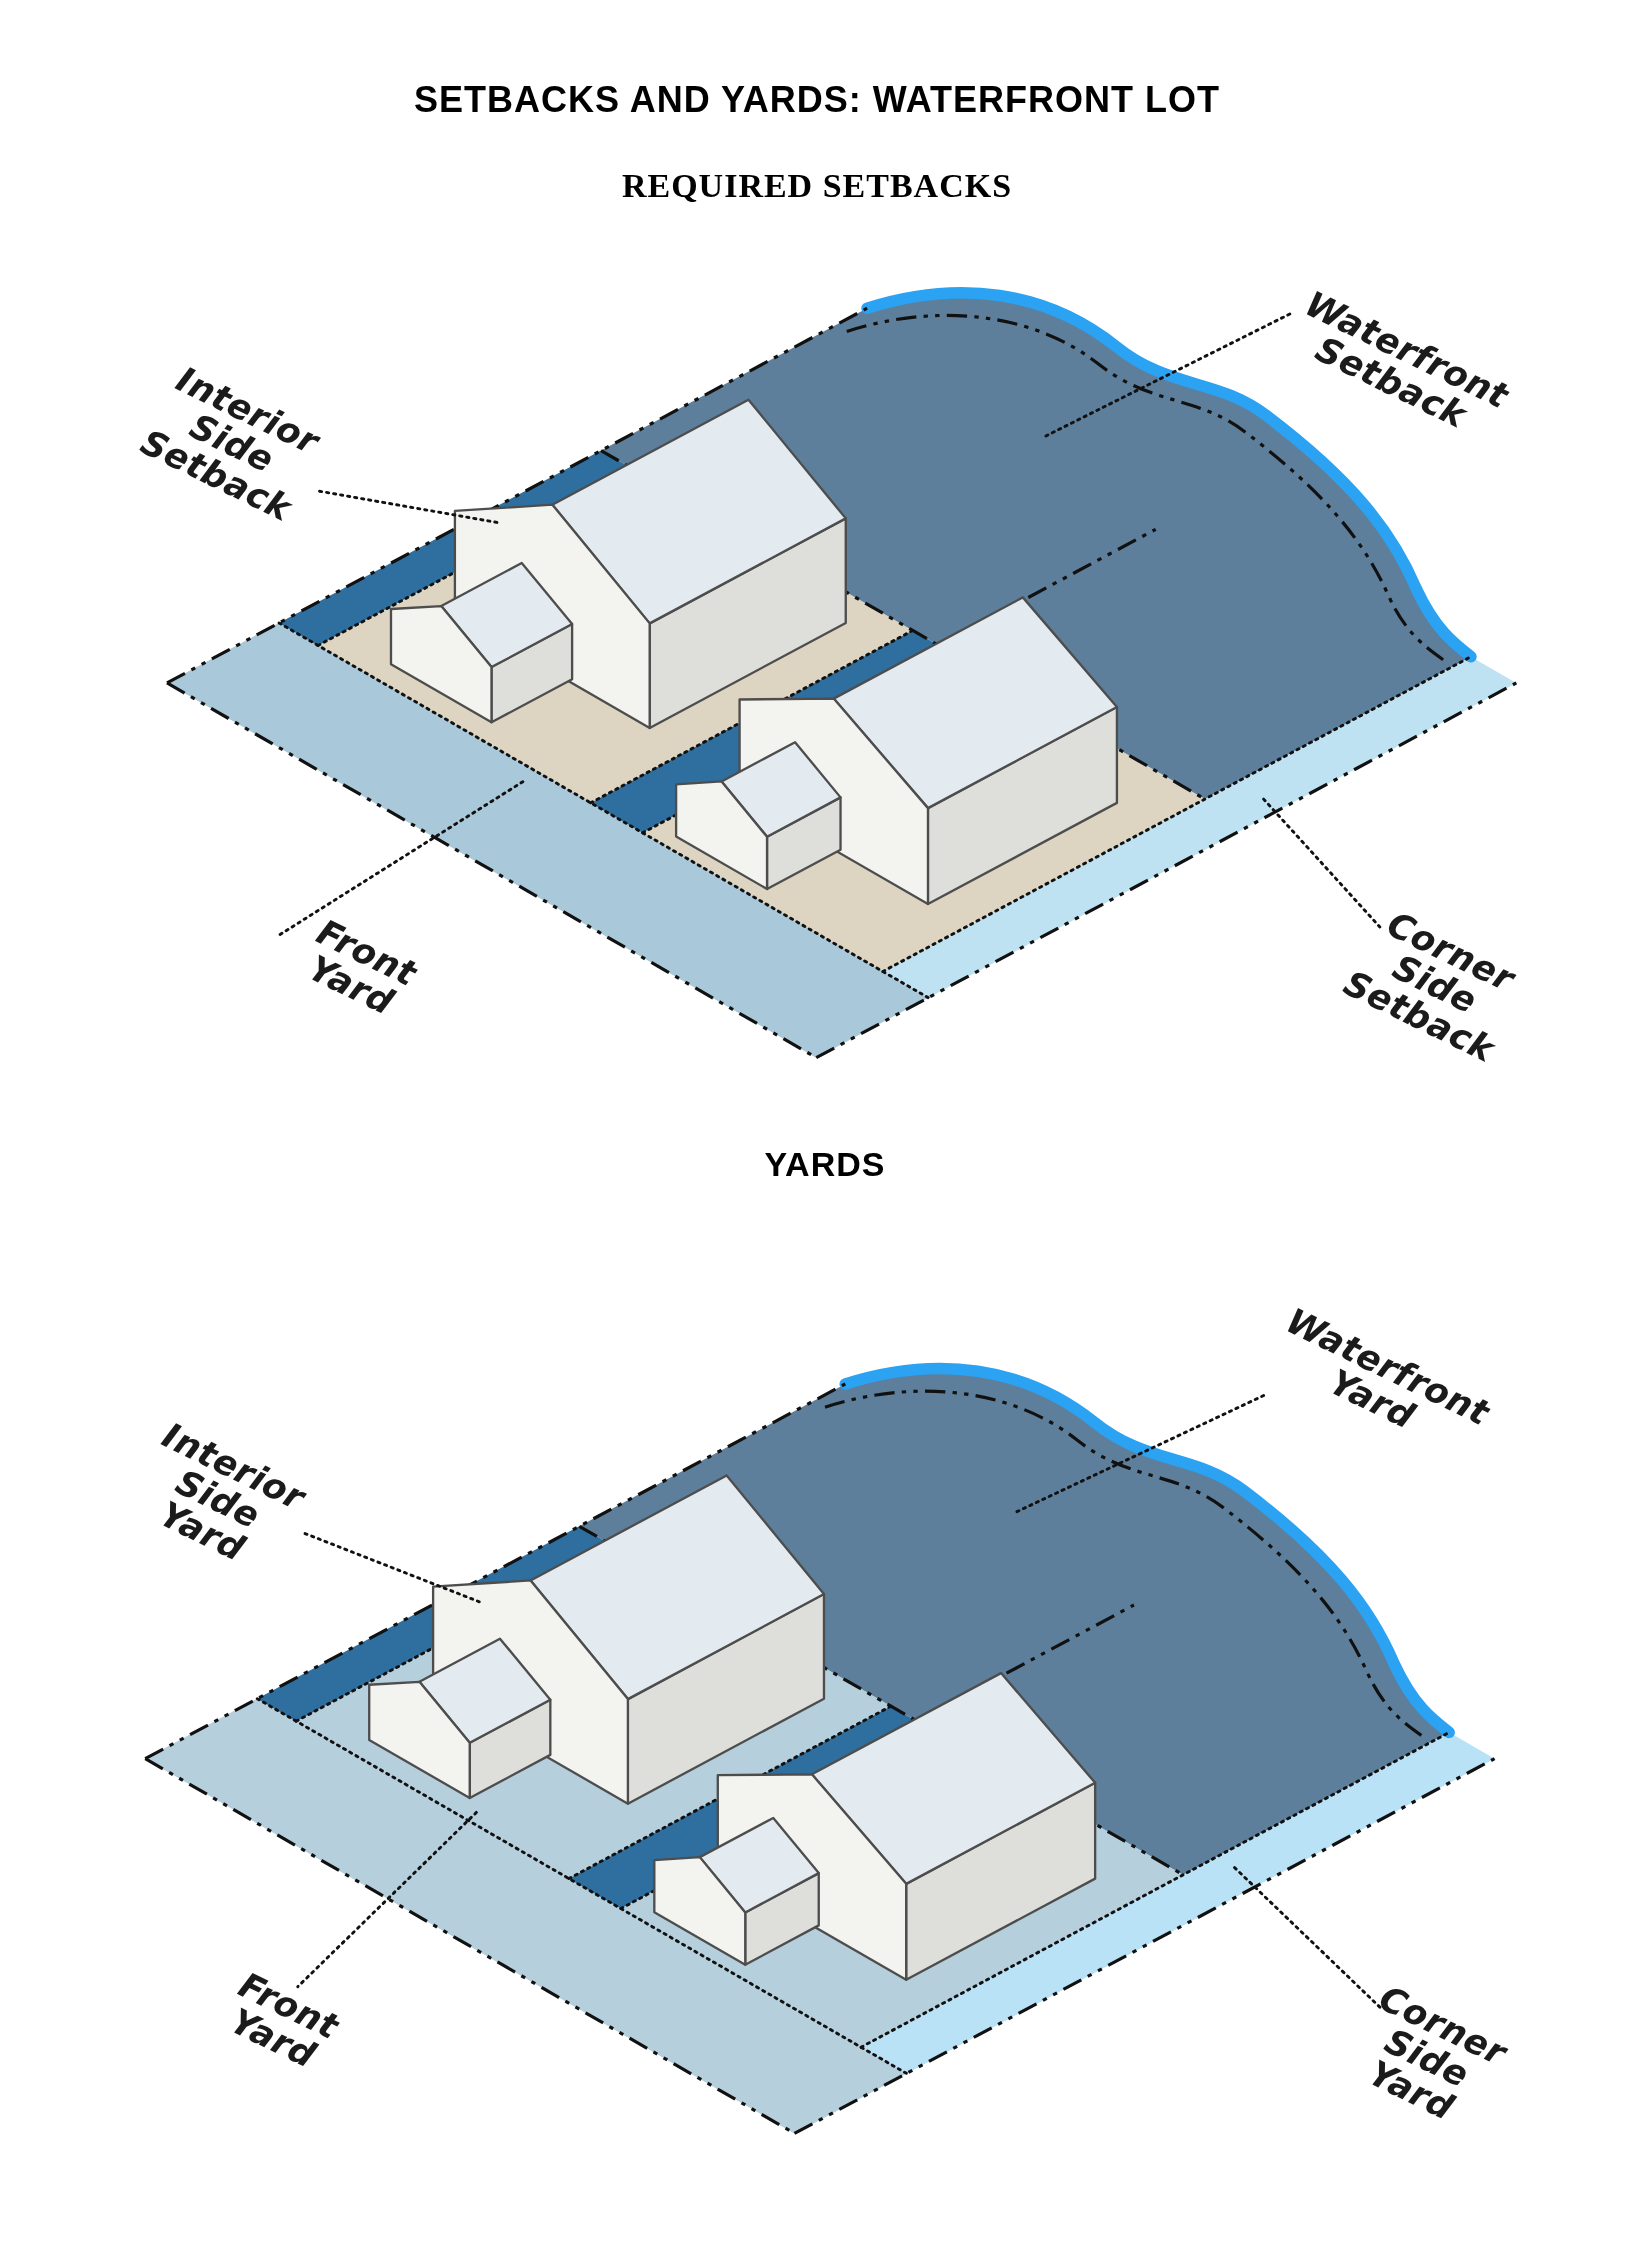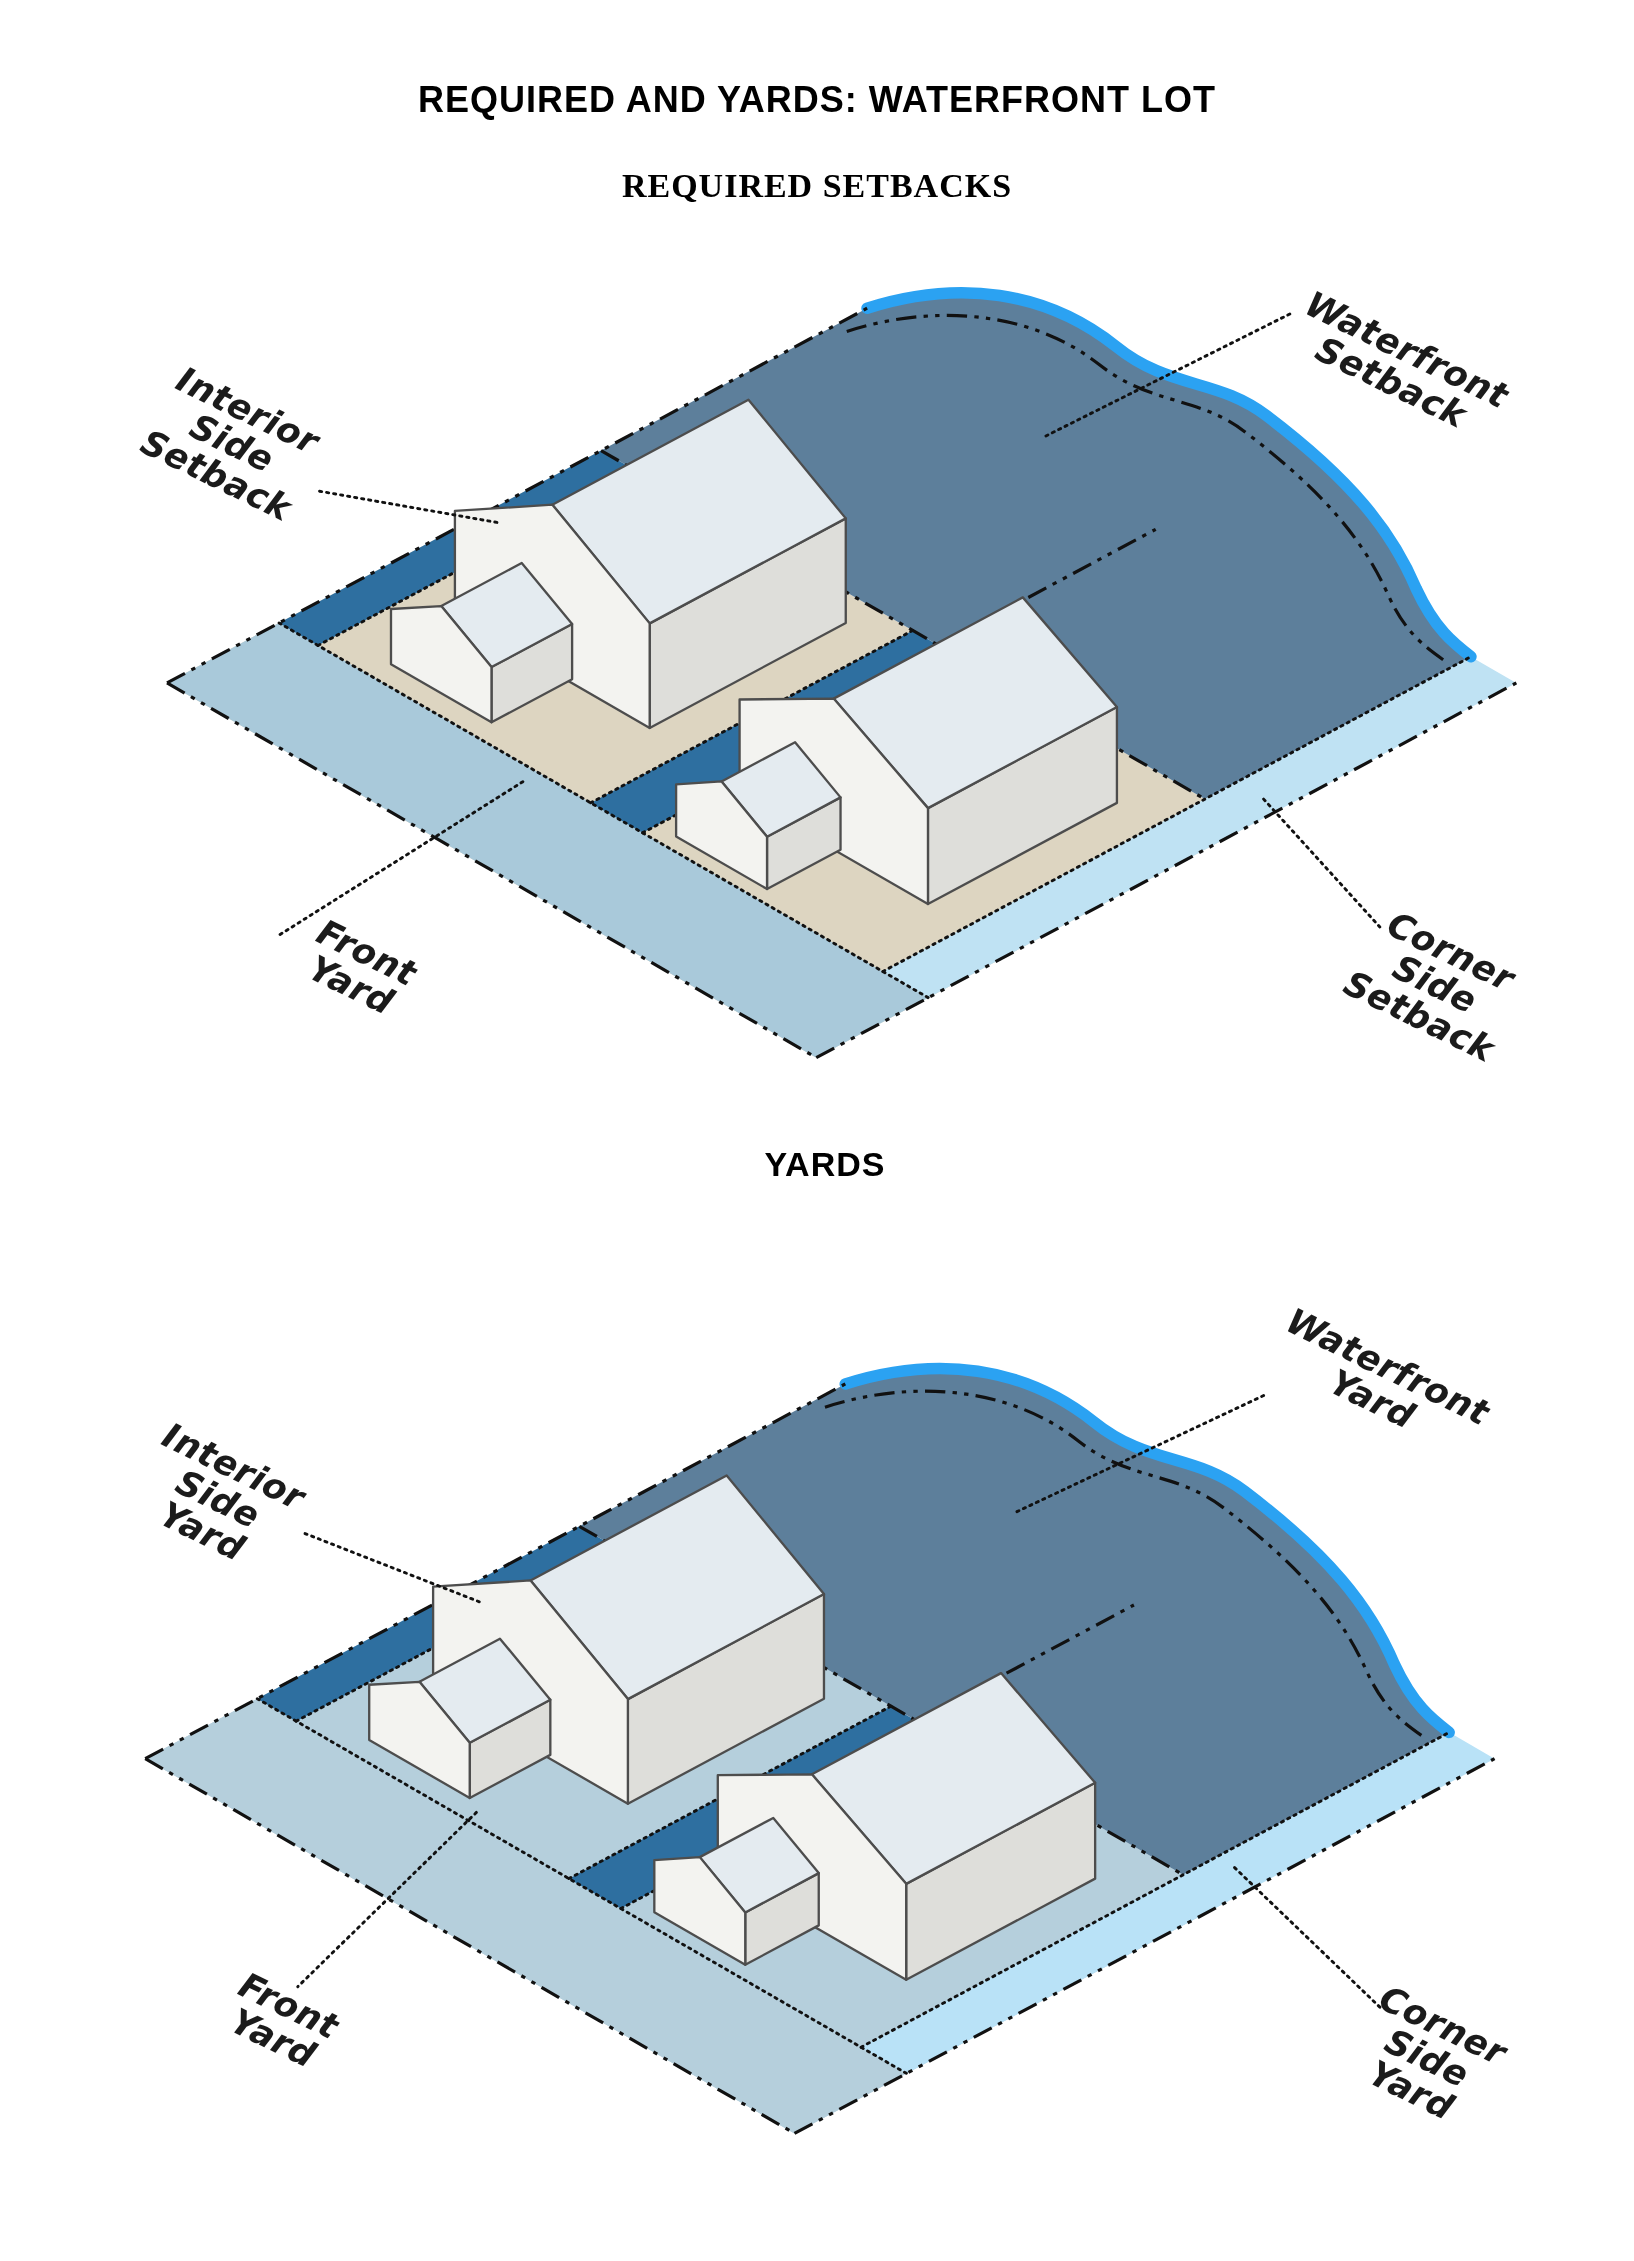--- a/index.html
+++ b/index.html
@@ -13,21 +13,21 @@
   .lbl{position:absolute;transform:translate(-50%,-50%) rotate(26deg);
        font-family:"DejaVu Sans",sans-serif;font-style:italic;font-weight:bold;
        font-size:35px;line-height:1.03;text-align:center;white-space:pre-line;
        letter-spacing:0.5px;}
 </style>
 </head>
 <body>
 
 <div class="page">
 
-  <div class="title" style="color: rgb(0, 0, 0);">REQUIRED AND YARDS: WATERFRONT LOT</div>
+  <div class="title" style="color: rgb(0, 0, 0);">SETBACKS AND YARDS: WATERFRONT LOT</div>
 
   <div class="subtitle" style="top: 167px; color: rgb(0, 0, 0); font-family: Liberation Serif, serif;">REQUIRED SETBACKS</div>
 
   <svg id="diagram-setbacks" class="diagram" style="top:276px;height:901px" viewBox="0 0 1125 620">
       <polygon points="115.0,280.0 413.8,120.0 860.8,378.0 562.0,538.0" fill="#ddd5c1"></polygon>
       <polygon points="115.0,280.0 192.1,238.7 639.1,496.7 562.0,538.0" fill="#a9c9da"></polygon>
       <polygon points="192.1,238.7 413.8,120.0 440.7,135.5 218.9,254.2" fill="#2e6fa0"></polygon>
       <polygon points="406.7,362.6 628.4,243.9 664.2,264.5 442.4,383.2" fill="#2e6fa0"></polygon>
       <polygon points="607.8,478.7 1012.7,261.9 1044.0,280.0 639.1,496.7" fill="#bfe2f3"></polygon>
       <path d="M 413.8 120.0 L 597.0 22.0 C 660.0 2.0 720.0 10.0 768.0 48.0 805.0 78.0 838.0 70.0 872.0 96.0 930.0 140.0 958.0 175.0 975.0 215.0 988.0 243.0 1001.0 253.0 1012.7 261.9 L 829.5 360.0 Z" fill="#5d7f9b"></path>

